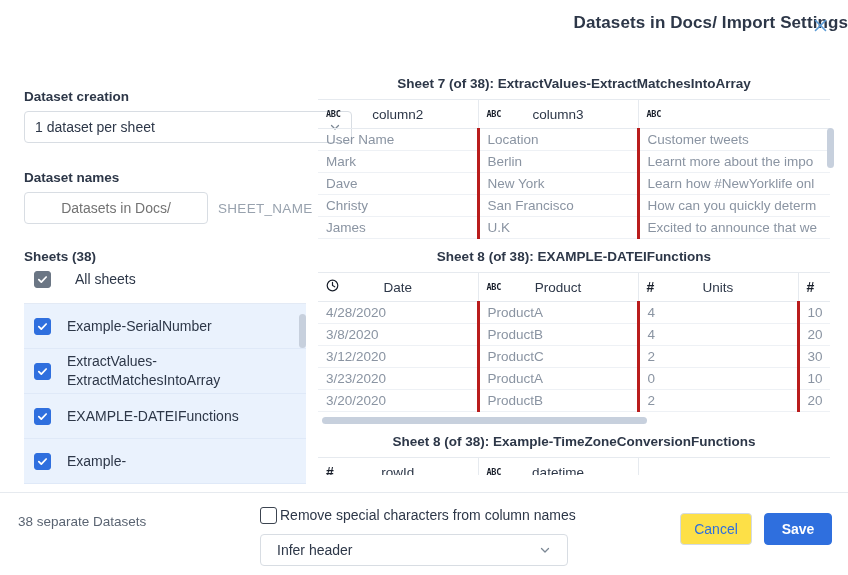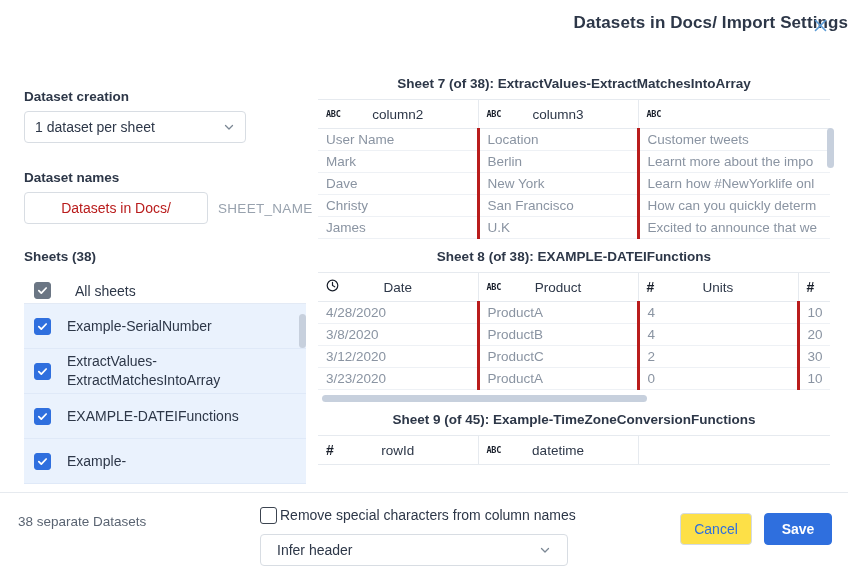--- a/index.html
+++ b/index.html
@@ -53,21 +53,21 @@
     width: 290px;
   }
   .field-label {
     font-size: 13.5px;
     font-weight: bold;
     color: #2d3748;
     margin: 11px 0 7px 0;
   }
   .select-box {
     position: relative;
-    width: 222px;
+    width: 328px;
     height: 32px;
     border: 1px solid #d8dde3;
     border-radius: 4px;
     background: #fff;
     box-sizing: border-box;
     display: flex;
     align-items: center;
     padding: 0 10px;
     cursor: pointer;
   }
@@ -94,21 +94,21 @@
     width: 184px;
     height: 32px;
     border: 1px solid #d8dde3;
     border-radius: 4px;
     background: #fff;
     box-sizing: border-box;
     display: flex;
     align-items: center;
     justify-content: center;
     font-size: 14px;
-    color: #b91c1c;
+    color: #737373;
     cursor: text;
   }
   .suffix-token {
     margin-left: 10px;
     font-size: 13.5px;
     color: #98a2ae;
     letter-spacing: 0.3px;
     white-space: nowrap;
   }
 
@@ -123,21 +123,21 @@
     box-sizing: border-box;
     cursor: pointer;
   }
   .cb.blue { background: #2f6fde; border: 1px solid #2f6fde; }
   .cb.gray { background: #6b7684; border: 1px solid #6b7684; }
   .cb.empty { background: #fff; border: 1.5px solid #3c4450; }
   .cb svg { display: block; }
 
   .all-sheets-row {
     display: flex;
-    align-items: flex-end;
+    align-items: flex-start;
     height: 28px;
     padding-left: 10px;
   }
   .all-sheets-row .lbl {
     margin-left: 24px;
     font-size: 14px;
     color: #2d3748;
   }
 
   
@@ -534,26 +534,32 @@
               <td>ProductC</td>
               <td>2</td>
               <td>30</td>
             </tr>
             <tr>
               <td>3/23/2020</td>
               <td>ProductA</td>
               <td>0</td>
               <td>10</td>
             </tr>
+            <tr>
+              <td>3/20/2020</td>
+              <td>ProductB</td>
+              <td>2</td>
+              <td>20</td>
+            </tr>
           </tbody>
         </table>
         <div class="hscroll" style="width:325px"></div>
       </div>
       <div class="table-block">
-        <div class="sheet-title">Sheet 9 (of 45): Example-TimeZoneConversionFunctions</div>
+        <div class="sheet-title">Sheet 8 (of 38): Example-TimeZoneConversionFunctions</div>
         <table class="preview-table">
           <colgroup>
             <col style="width:160px">
             <col style="width:160px">
             <col style="width:192px">
           </colgroup>
           <thead>
             <tr>
               <th><span class="tico">
                   <span class="hash-ico">#</span>

